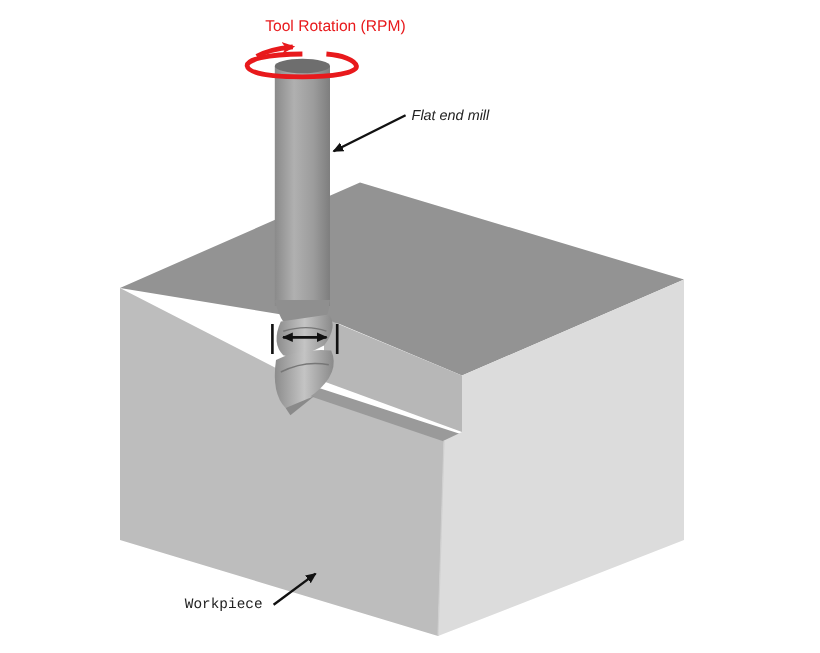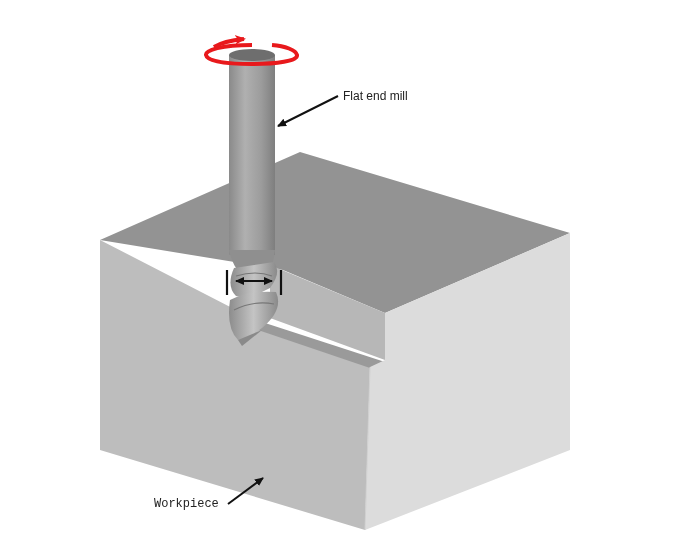--- a/index.html
+++ b/index.html
@@ -71,15 +71,16 @@
     <g>
       <line x1="227" y1="270" x2="227" y2="295" stroke="#111111" stroke-width="2.2"></line>
       <line x1="281" y1="270" x2="281" y2="295" stroke="#111111" stroke-width="2.2"></line>
       <line x1="236" y1="281" x2="272" y2="281" stroke="#111111" stroke-width="2" marker-end="url(#arrowHead)"></line>
       <line x1="272" y1="281" x2="236" y2="281" stroke="#111111" stroke-width="2" marker-end="url(#arrowHead)"></line>
     </g>
 
     <line x1="228" y1="504" x2="263" y2="478" stroke="#111111" stroke-width="2" marker-end="url(#arrowHead)"></line>
   </svg>
 
-  <div class="label" style="left:343px; top:89px;">Flat end mill</div>
+  <div class="label label-red" style="left:221px; top:14px;">Tool Rotation (RPM)</div>
+  <div class="label" style="left:343px; top:89px;font-style:italic;">Flat end mill</div>
   <div class="label" style="left:154px; top:497px;font-family:Liberation Mono, monospace;">Workpiece</div>
 </div>
 
 </body></html>

